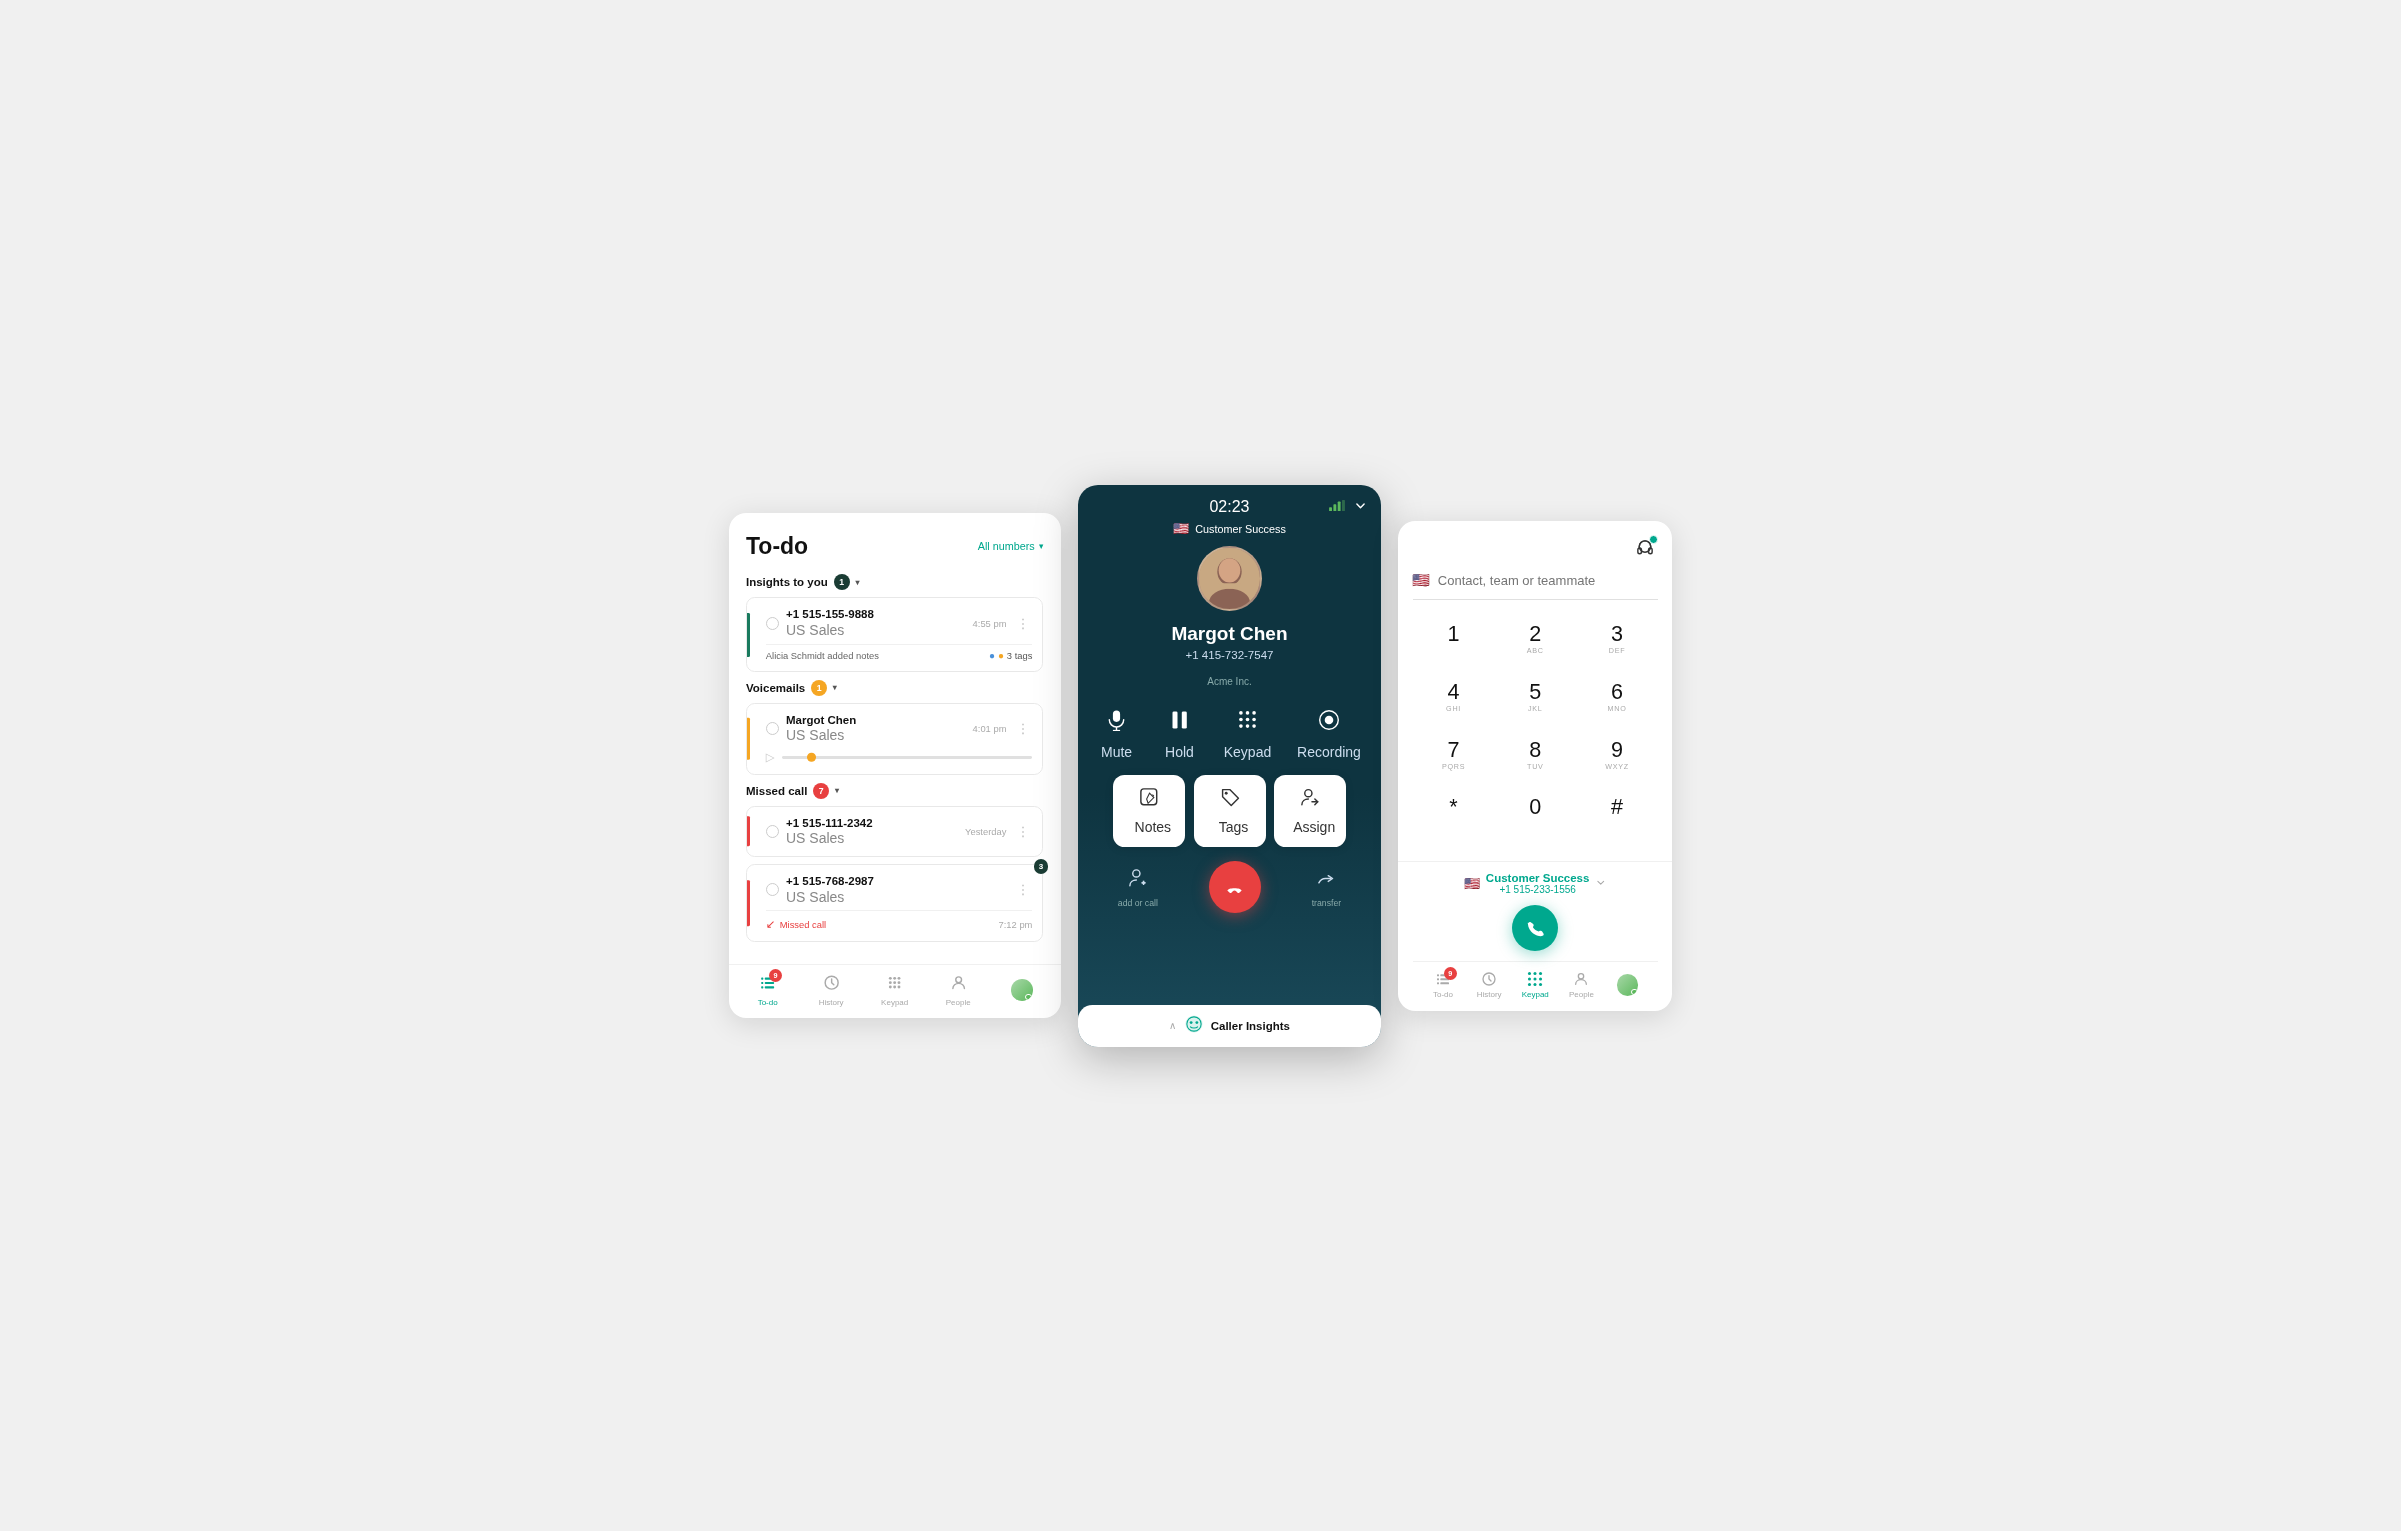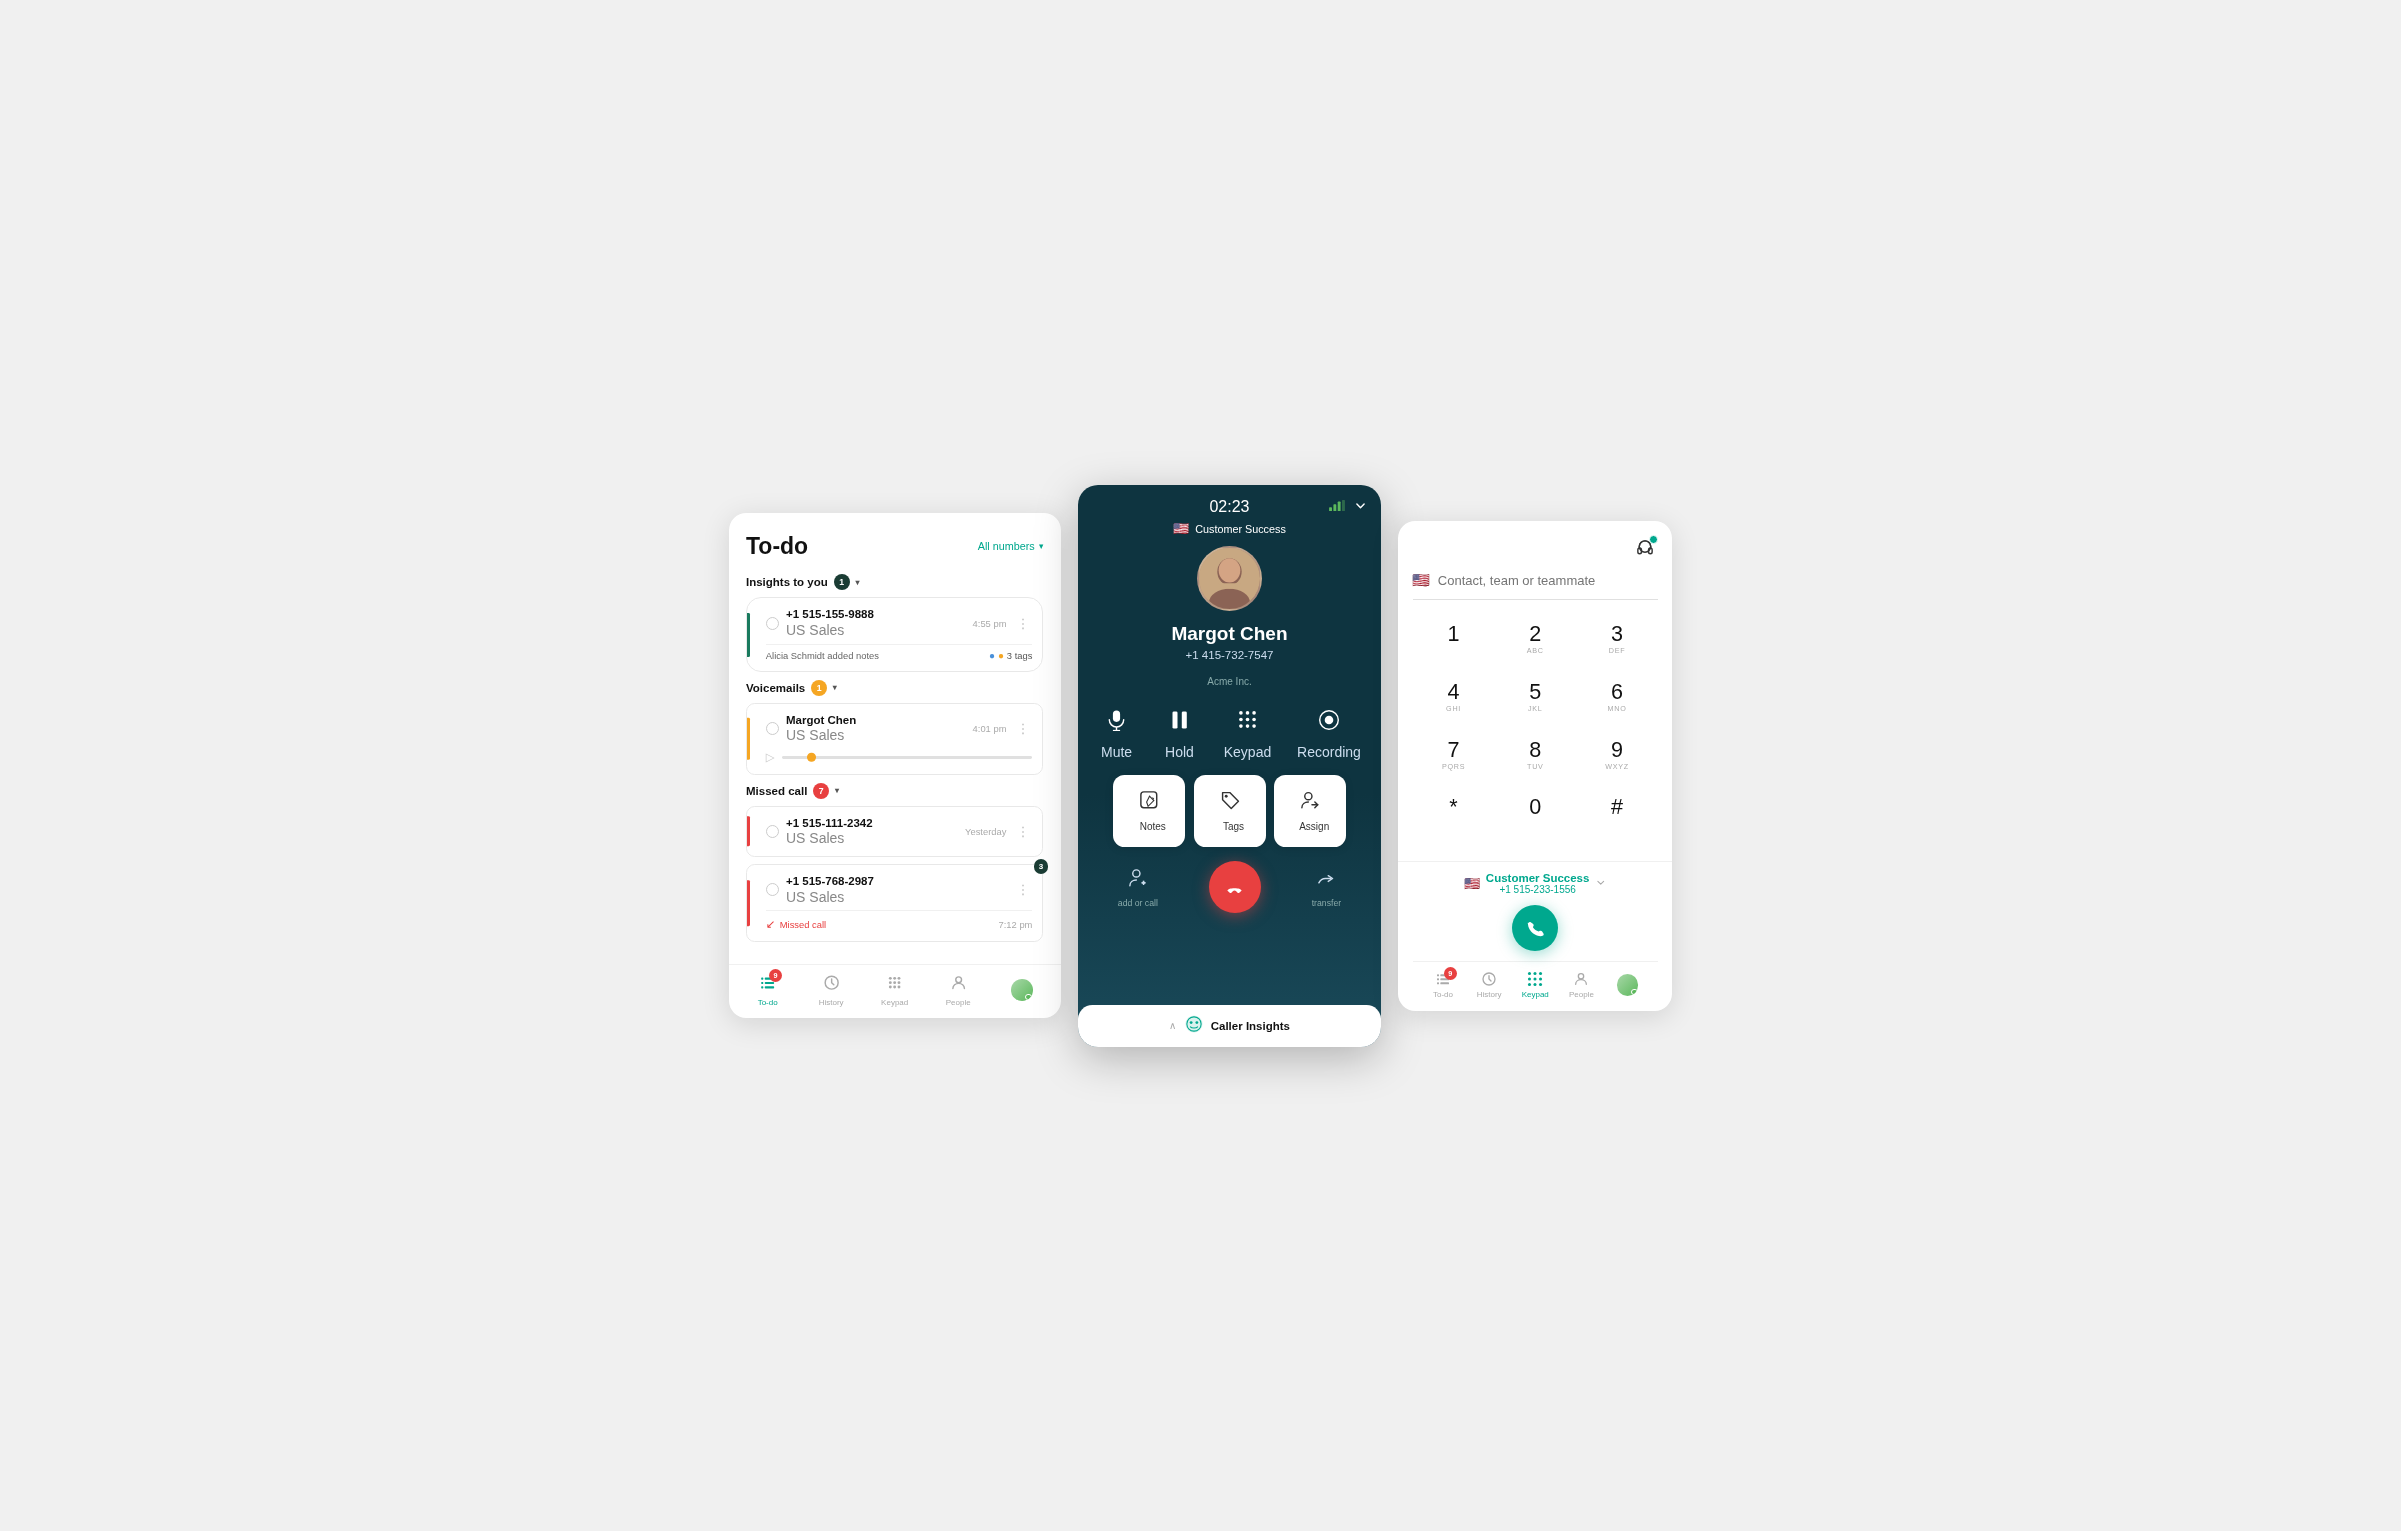--- a/index.html
+++ b/index.html
@@ -389,21 +389,21 @@
       height: 72px;
       display: flex;
       flex-direction: column;
       align-items: center;
       justify-content: center;
       gap: 5.8px;
       cursor: pointer;
       box-shadow: 0 1.4px 8.7px rgba(0,0,0,0.1);
     }
     .action-card-icon { font-size: 17.3px; color: #333; }
-    .action-card-label { font-size: 10px; color: #333; font-weight: 500; padding-left: 8px; }
+    .action-card-label { font-size: 14px; color: #333; font-weight: 500; padding-left: 8px; }
 
     
     .call-bottom {
       display: flex;
       align-items: center;
       justify-content: space-around;
       padding: 0 14.4px 14.4px;
     }
     .end-call-btn {
       width: 52px;
@@ -576,21 +576,21 @@
           <span class="chevron-down">▾</span>
         </div>
       </div>
 
       <div class="section-header">
         <span>Insights to you</span>
         <span class="badge">1</span>
         <span class="section-chevron">▾</span>
       </div>
 
-      <div class="call-card" style="padding-left: 13px; border-radius: 15px;">
+      <div class="call-card" style="padding-left: 13px;">
         <div class="left-accent"></div>
         <div class="call-row">
           <div class="checkbox"></div>
           <div class="call-info">
             <div class="call-number">+1 515-155-9888</div>
             <div class="call-label">US Sales</div>
           </div>
           <span class="call-time">4:55 pm</span>
           <span class="call-menu">⋮</span>
         </div>

